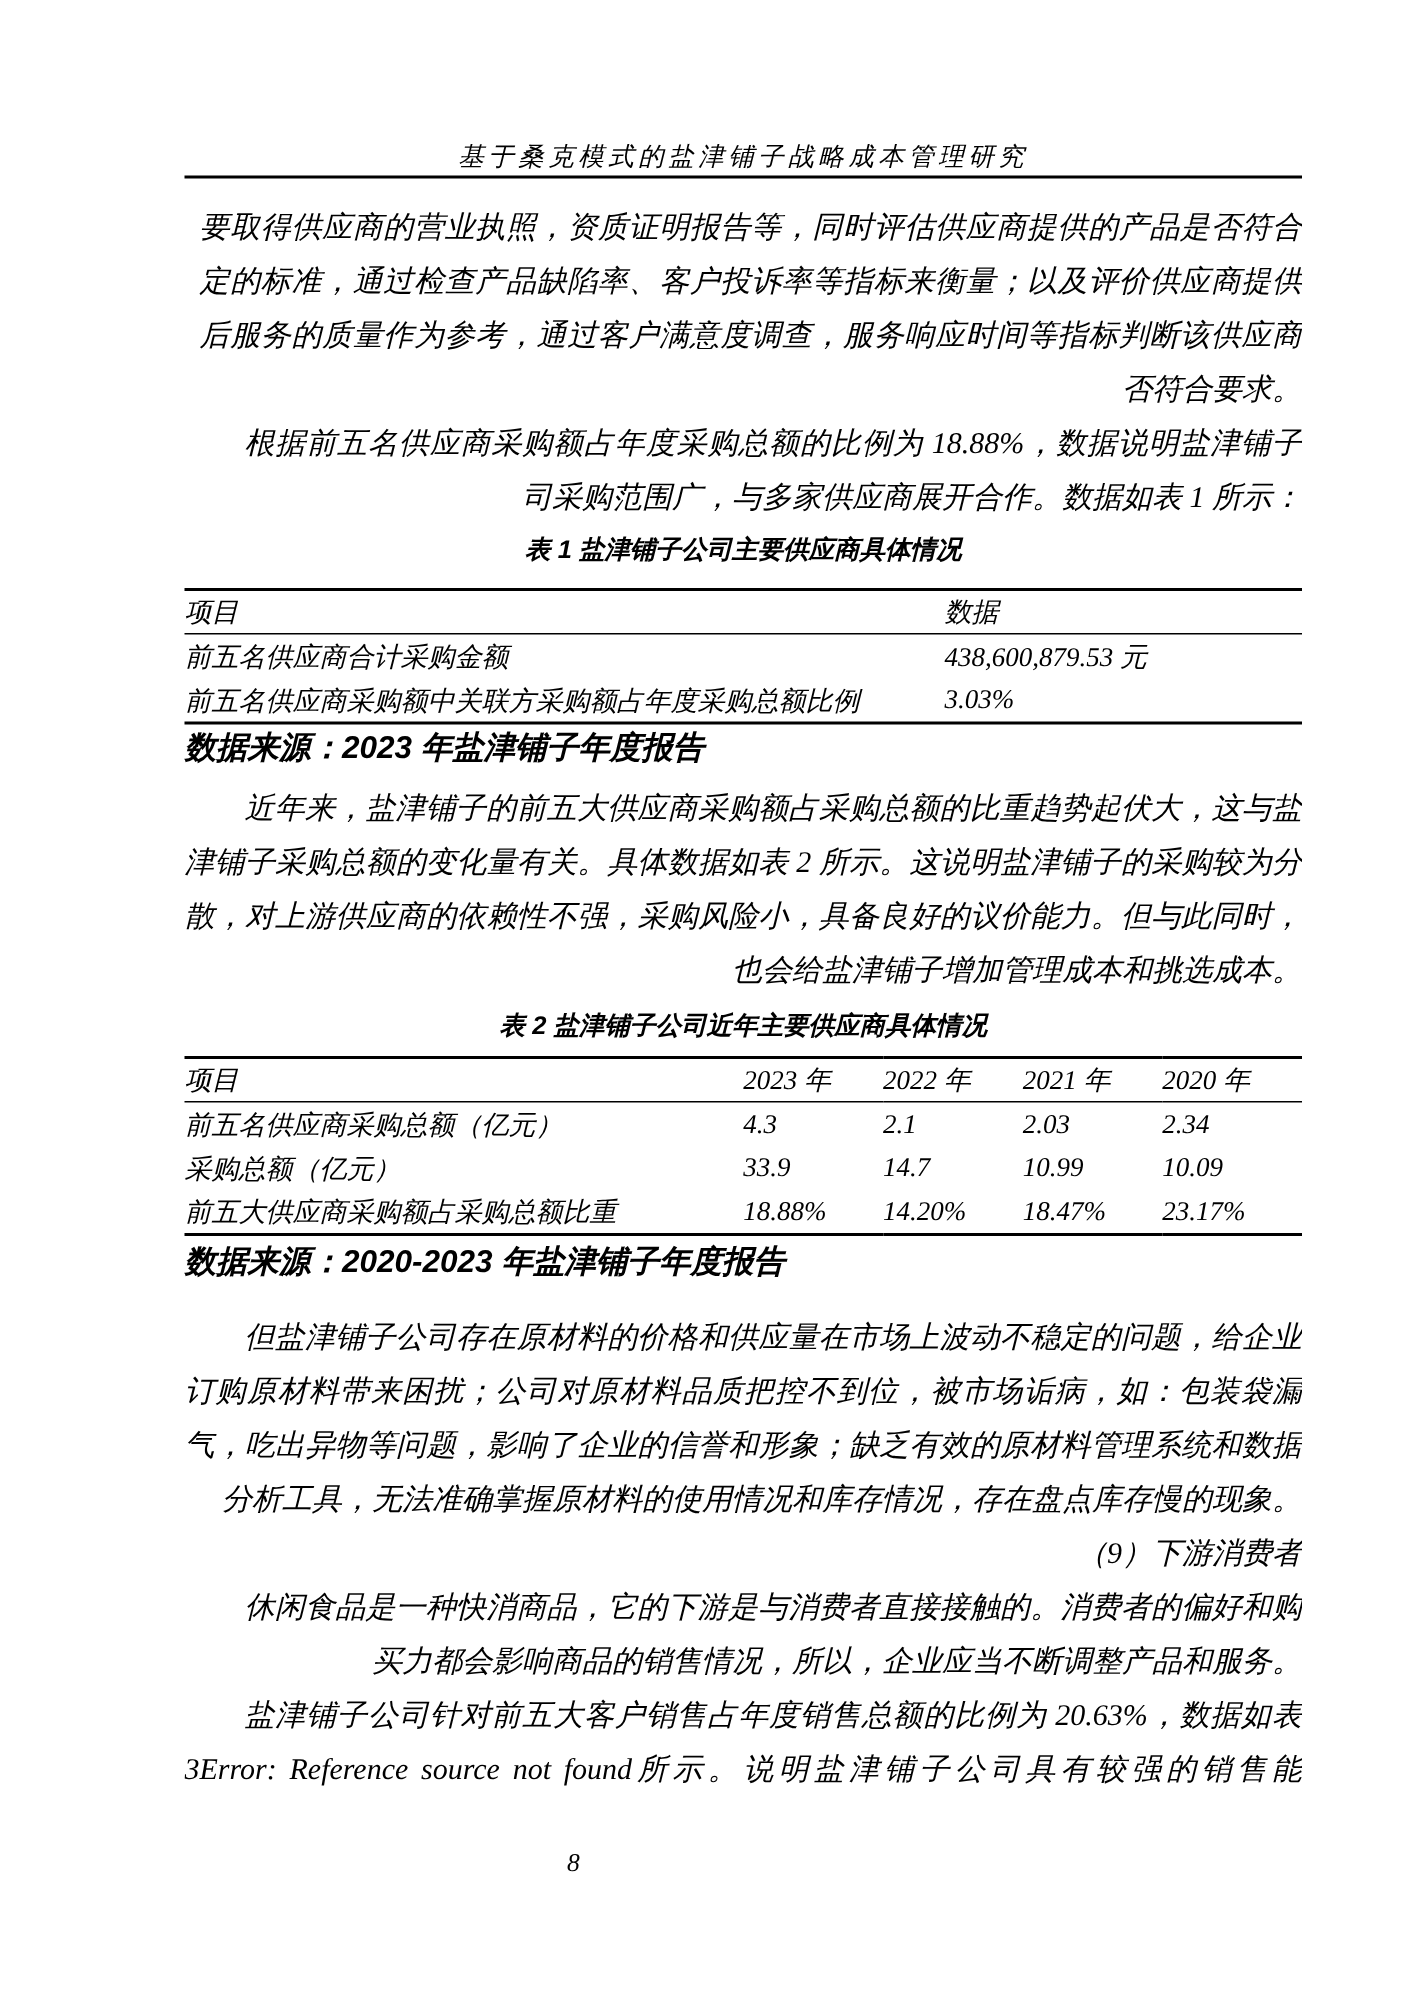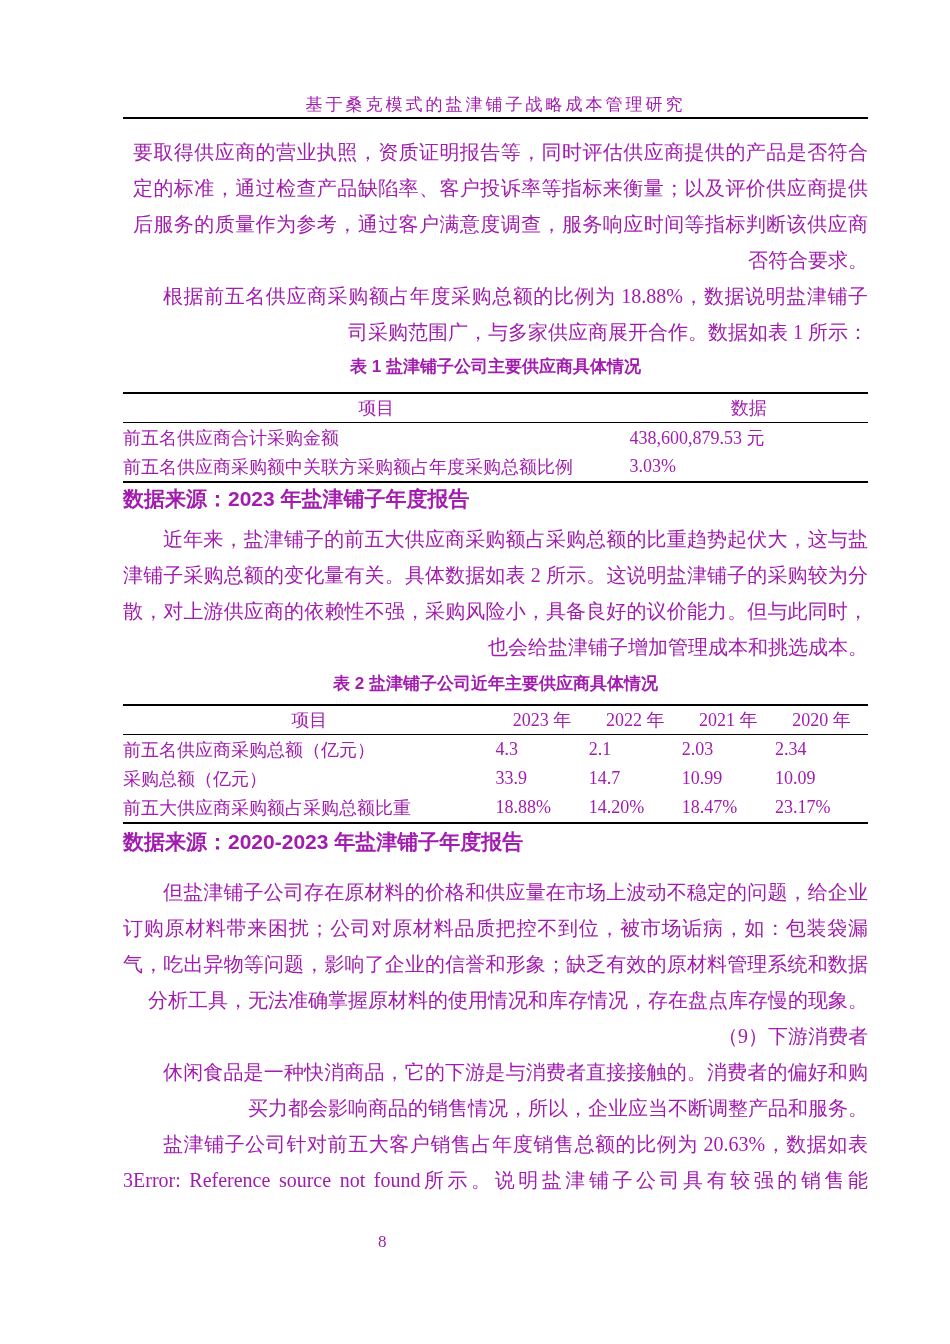--- a/index.html
+++ b/index.html
@@ -1,22 +1,23 @@
 <!DOCTYPE html>
 <html><head>
 <meta charset="utf-8">
 <style>
   html,body { margin:0; padding:0; background:#ffffff; }
   .page {
     position:relative;
     width:950px; height:1344px;
     background:#ffffff;
-    color:#a21caf;
+    color:#000000;
     font-family:"Liberation Serif","DejaVu Serif",serif;
     overflow:hidden;
+    font-style:italic;
   }
   .content {
     position:absolute;
     left:123px; top:95px;
     width:745px;
   }
   
   .doc-header { border-bottom:2px solid #000; padding-bottom:2px; }
   .doc-header-title {
     text-align:center;
@@ -57,21 +58,21 @@
     border-top:2px solid #000;
     border-bottom:2px solid #000;
     font-size:18px;
   }
   .m-t1 { margin-top:14px; }
   .m-t2 { margin-top:9px; }
   table.tbl th {
     font-weight:normal;
     border-bottom:1px solid #000;
     height:28px;
-    text-align:center; vertical-align:middle; padding:0;margin-top:24px;
+    text-align:left; vertical-align:middle; padding:0;margin-top:24px;
   }
   table.tbl td {
     height:29px;
     vertical-align:middle; padding:0;
   }
   .page-number {
     position:absolute;
     left:378px; top:1231px;
     font-size:17px; line-height:22px;
   }

